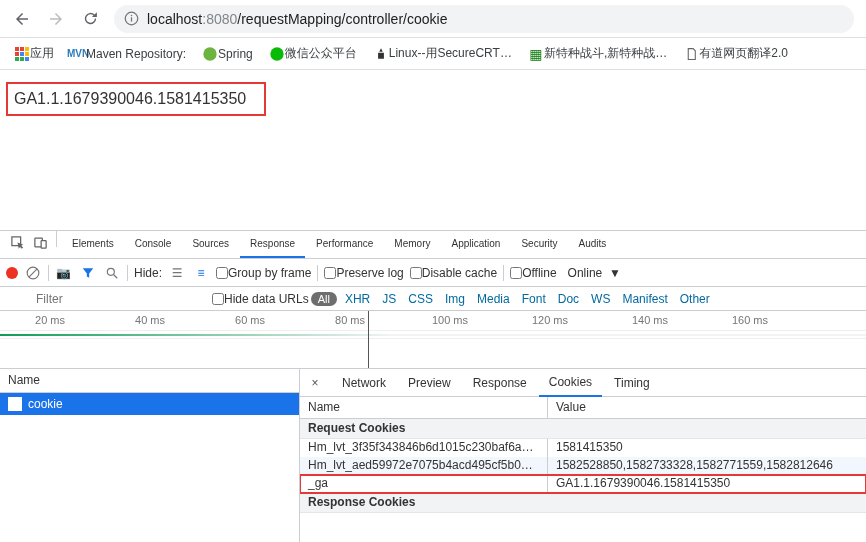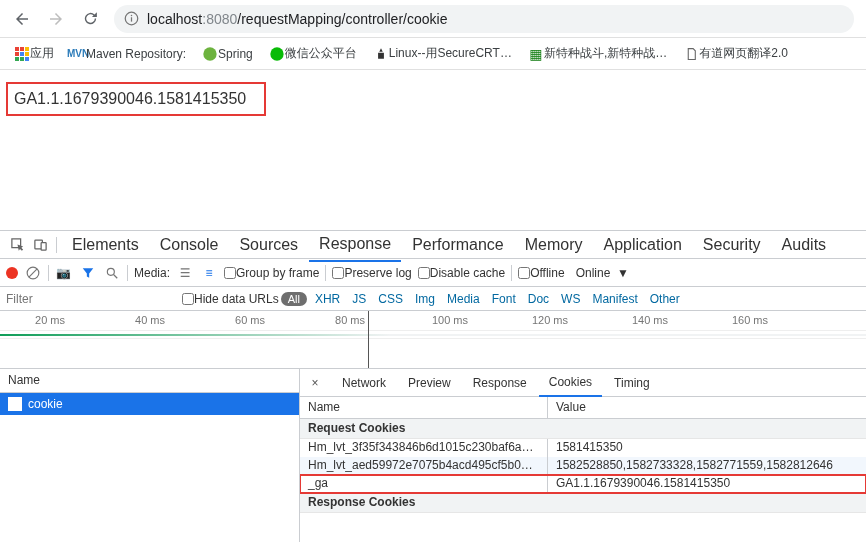--- a/index.html
+++ b/index.html
@@ -26,37 +26,37 @@
 .apps-ic span:nth-child(7){background:#34a853}.apps-ic span:nth-child(8){background:#34a853}.apps-ic span:nth-child(9){background:#4285f4}
 
 
 .page { padding: 12px 6px; position: relative; height: 160px; }
 .cookie-value { font-size: 16px; font-family: Arial; display: inline-block; border: 2px solid #e53935; padding: 6px 18px 6px 6px; }
 
 
 .devtools { border-top: 1px solid #cacdd1; display: flex; flex-direction: column; height: 312px; }
 
 
-.dt-head { height: 28px; display: flex; align-items: center; border-bottom: 1px solid #cacdd1; padding: 0 6px; gap: 1px; font-size: 16px; }
+.dt-head { height: 28px; display: flex; align-items: flex-start; border-bottom: 1px solid #cacdd1; padding: 0 6px; gap: 1px; font-size: 10px; }
 .dt-head .icn { width: 22px; height: 22px; display: flex; align-items: center; justify-content: center; color: #656565; }
 .dt-head .sep { width: 1px; height: 16px; background: #cacdd1; margin: 0 4px; }
 .dt-tab { padding: 7px 10px; color: #333; cursor: pointer; }
 .dt-tab.active { border-bottom: 2px solid #1a73e8; color: #333; }
 
 
 .dt-tb { height: 28px; display: flex; align-items: center; border-bottom: 1px solid #cacdd1; padding: 0 6px; gap: 6px; font-size: 12px; color: #333; }
 .rec { width: 12px; height: 12px; background: #ec3323; border-radius: 50%; }
 .tb-ic { width: 18px; height: 18px; display: flex; align-items: center; justify-content: center; color: #757575; }
 .tb-ic.blue { color: #1a73e8; }
 .cb { display: flex; align-items: center; }
 .cb input { width: 12px; height: 12px; }
 .select-like { border: 1px solid transparent; padding: 1px 4px; }
 
 
-.flt-bar { height: 24px; display: flex; align-items: center; border-bottom: 1px solid #cacdd1; font-size: 12px; }
+.flt-bar { height: 24px; display: flex; align-items: center; border-bottom: 1px solid #cacdd1; font-size: 12px; padding-left: 30px; }
 .flt-input { width: 182px; border: none; outline: none; font-size: 12px; padding: 2px 6px; color: #bdbdbd; height: 20px; }
 .flt-pill { background: #6e6e6e; color: #fff; border-radius: 8px; padding: 1px 7px; font-size: 11px; margin: 0 2px; }
 .flt-filter { padding: 3px 6px; color: #0369a1; cursor: pointer; }
 
 
 .timeline { height: 58px; border-bottom: 1px solid #cacdd1; position: relative; }
 .tl-top { height: 20px; display: flex; font-size: 11px; color: #757575; position: relative; border-bottom: 1px solid #eee; }
 .tl-tick { width: 100px; text-align: center; padding-top: 3px; }
 .tl-sep { position: absolute; left: 368px; top: 0; bottom: 0; width: 1px; background: #555; z-index: 2; }
 .tl-band { height: 8px; position: relative; border-bottom: 1px solid #eee; }
@@ -224,21 +224,21 @@
           <path fill="#1a73e8" d="M3 4h18l-7 9v7l-4-2v-5z"></path>
         </svg>
       </span>
     <span class="tb-ic">
         <svg width="14" height="14" viewBox="0 0 24 24">
           <circle cx="10" cy="10" r="6" fill="none" stroke="#757575" stroke-width="2"></circle>
           <line x1="15" y1="15" x2="21" y2="21" stroke="#757575" stroke-width="2"></line>
         </svg>
       </span>
     <span class="sep" style="width:1px;height:16px;background:#cacdd1"></span>
-    <span>Media:</span>
+    <span>Hide:</span>
     <span class="tb-ic">☰</span>
     <span class="tb-ic" style="color:#1a73e8">≡</span>
     <label class="cb">
         <input type="checkbox" style="">
         <span>Group by frame</span>
       </label>
     <span class="sep" style="width:1px;height:16px;background:#cacdd1"></span>
     <label class="cb">
         <input type="checkbox" style="">
         <span>Preserve log</span>

